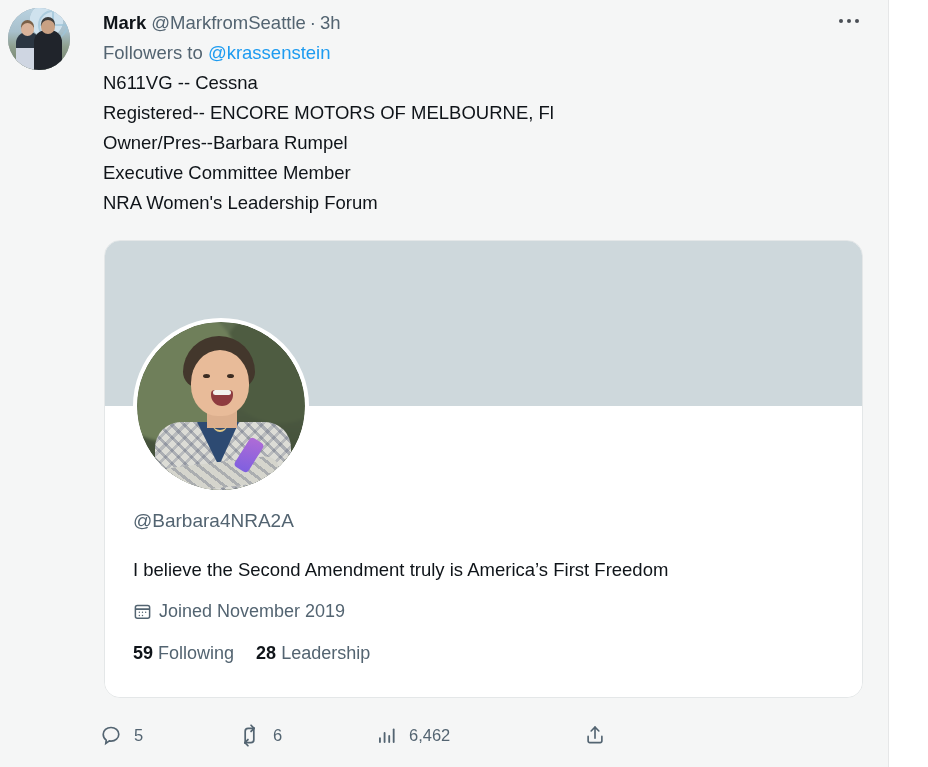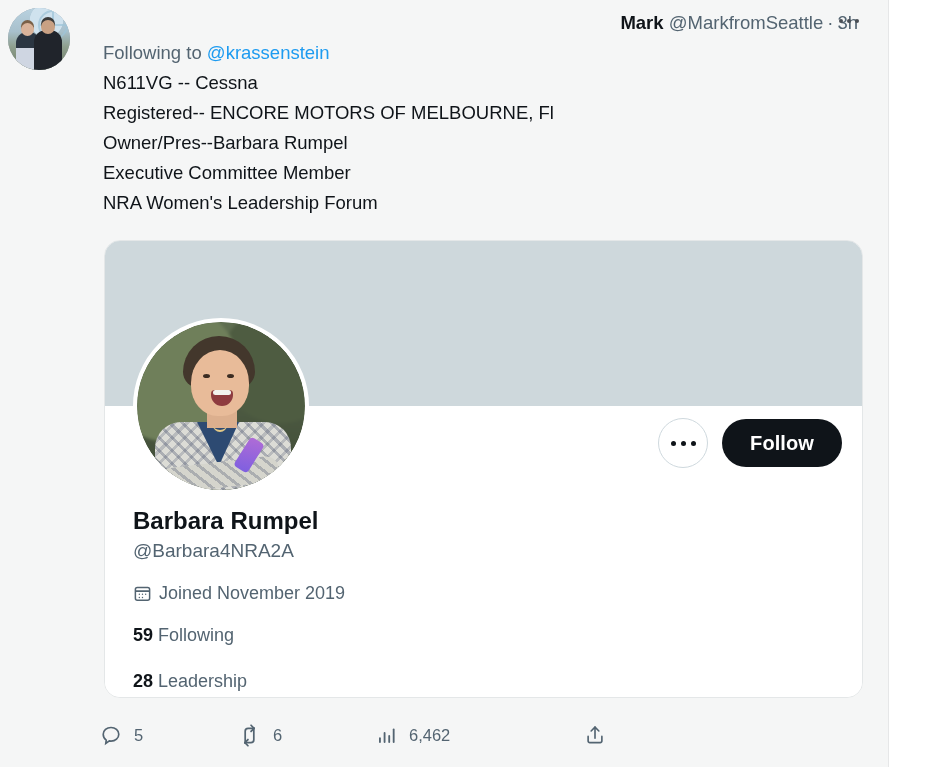--- a/index.html
+++ b/index.html
@@ -111,21 +111,20 @@
   #tweet-body {
     margin-left: 103px;
     padding-right: 30px;
   }
 
   .line-meta {
     font-size: 18.5px;
     line-height: 30px;
     color: #0f1419;
     white-space: nowrap;
-    text-align: right;
   }
   .author-name { font-weight: 700; color: #0f1419; }
   .author-handle, .meta-dot, .meta-time { color: #536471; font-weight: 400; }
   .meta-dot { padding: 0 4px; }
 
   .line-replying {
     font-size: 18.5px;
     line-height: 30px;
     color: #536471;
     white-space: nowrap;
@@ -366,21 +365,20 @@
     color: #536471;
     line-height: 24px;
   }
   #card-stats {
     margin-top: 18px;
     display: flex;
     gap: 22px;
     font-size: 18px;
     color: #536471;
     line-height: 24px;
-    flex-direction: column;
   }
   #card-stats b { color: #0f1419; font-weight: 700; }
   .stat { cursor: pointer; }
 
   
   #action-bar {
     position: absolute;
     left: 100px;
     top: 712px;
     width: 660px;
@@ -428,21 +426,21 @@
         <i></i>
       </div>
 
       <div id="tweet-body">
         <div class="line-meta">
           <span class="author-name">Mark</span>
           <span class="author-handle">@MarkfromSeattle</span><span class="meta-dot">·</span><span class="meta-time">3h</span>
         </div>
 
         <div class="line-replying">
-          <span>Following to</span>
+          <span>Followers to</span>
           <a class="reply-link">@krassenstein</a>
         </div>
 
         <div id="tweet-text">N611VG -- Cessna
 Registered-- ENCORE MOTORS OF MELBOURNE, Fl
 Owner/Pres--Barbara Rumpel
 Executive Committee Member
 NRA Women's Leadership Forum</div>
       </div>
     </article>
@@ -463,32 +461,24 @@
             <div class="cav-face"></div>
             <div class="cav-eye l"></div>
             <div class="cav-eye r"></div>
             <div class="cav-mouth"></div>
             <div class="cav-necklace"></div>
             <div class="cav-arm"></div>
             <div class="cav-phone"></div>
           </div>
         </div>
 
-        <div id="card-actions">
-          <div id="card-more-btn">
-            <i></i>
-            <i></i>
-            <i></i>
-          </div>
-          <button id="follow-btn">Follow</button>
-        </div>
 
         <div id="card-info">
-          <div id="card-display-name">Barbara Rumpel</div>
           <div id="card-handle">@Barbara4NRA2A</div>
+          <div id="card-bio">I believe the Second Amendment truly is America’s First Freedom</div>
 
           <div id="card-joined">
             <span class="icon">
               <svg width="19" height="19" viewBox="0 0 24 24" fill="none" stroke="#536471" stroke-width="1.9">
                 <rect x="3" y="4.5" width="18" height="16" rx="2.5"></rect>
                 <line x1="3" y1="9" x2="21" y2="9"></line>
                 <circle cx="8" cy="13" r="0.9" fill="#536471" stroke="none"></circle>
                 <circle cx="12" cy="13" r="0.9" fill="#536471" stroke="none"></circle>
                 <circle cx="16" cy="13" r="0.9" fill="#536471" stroke="none"></circle>
                 <circle cx="8" cy="17" r="0.9" fill="#536471" stroke="none"></circle>

